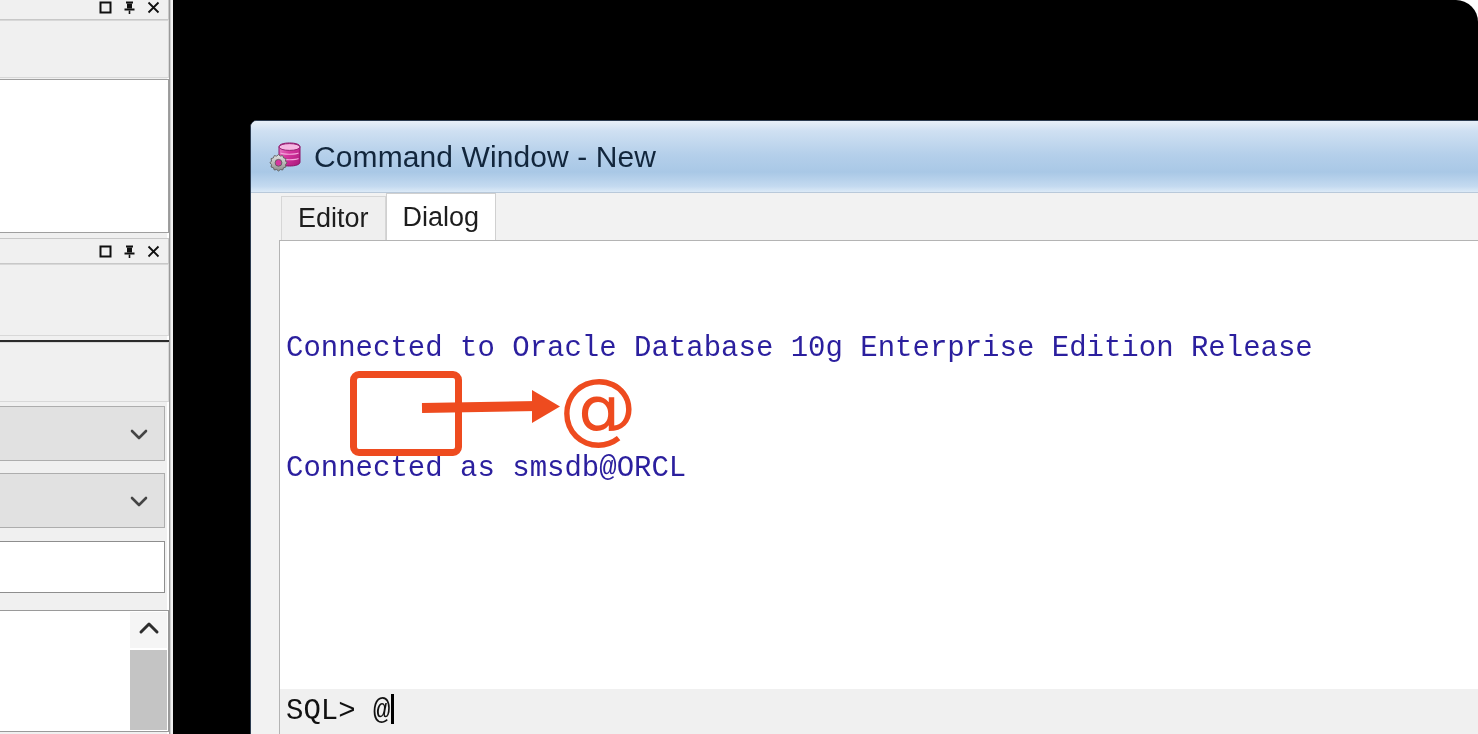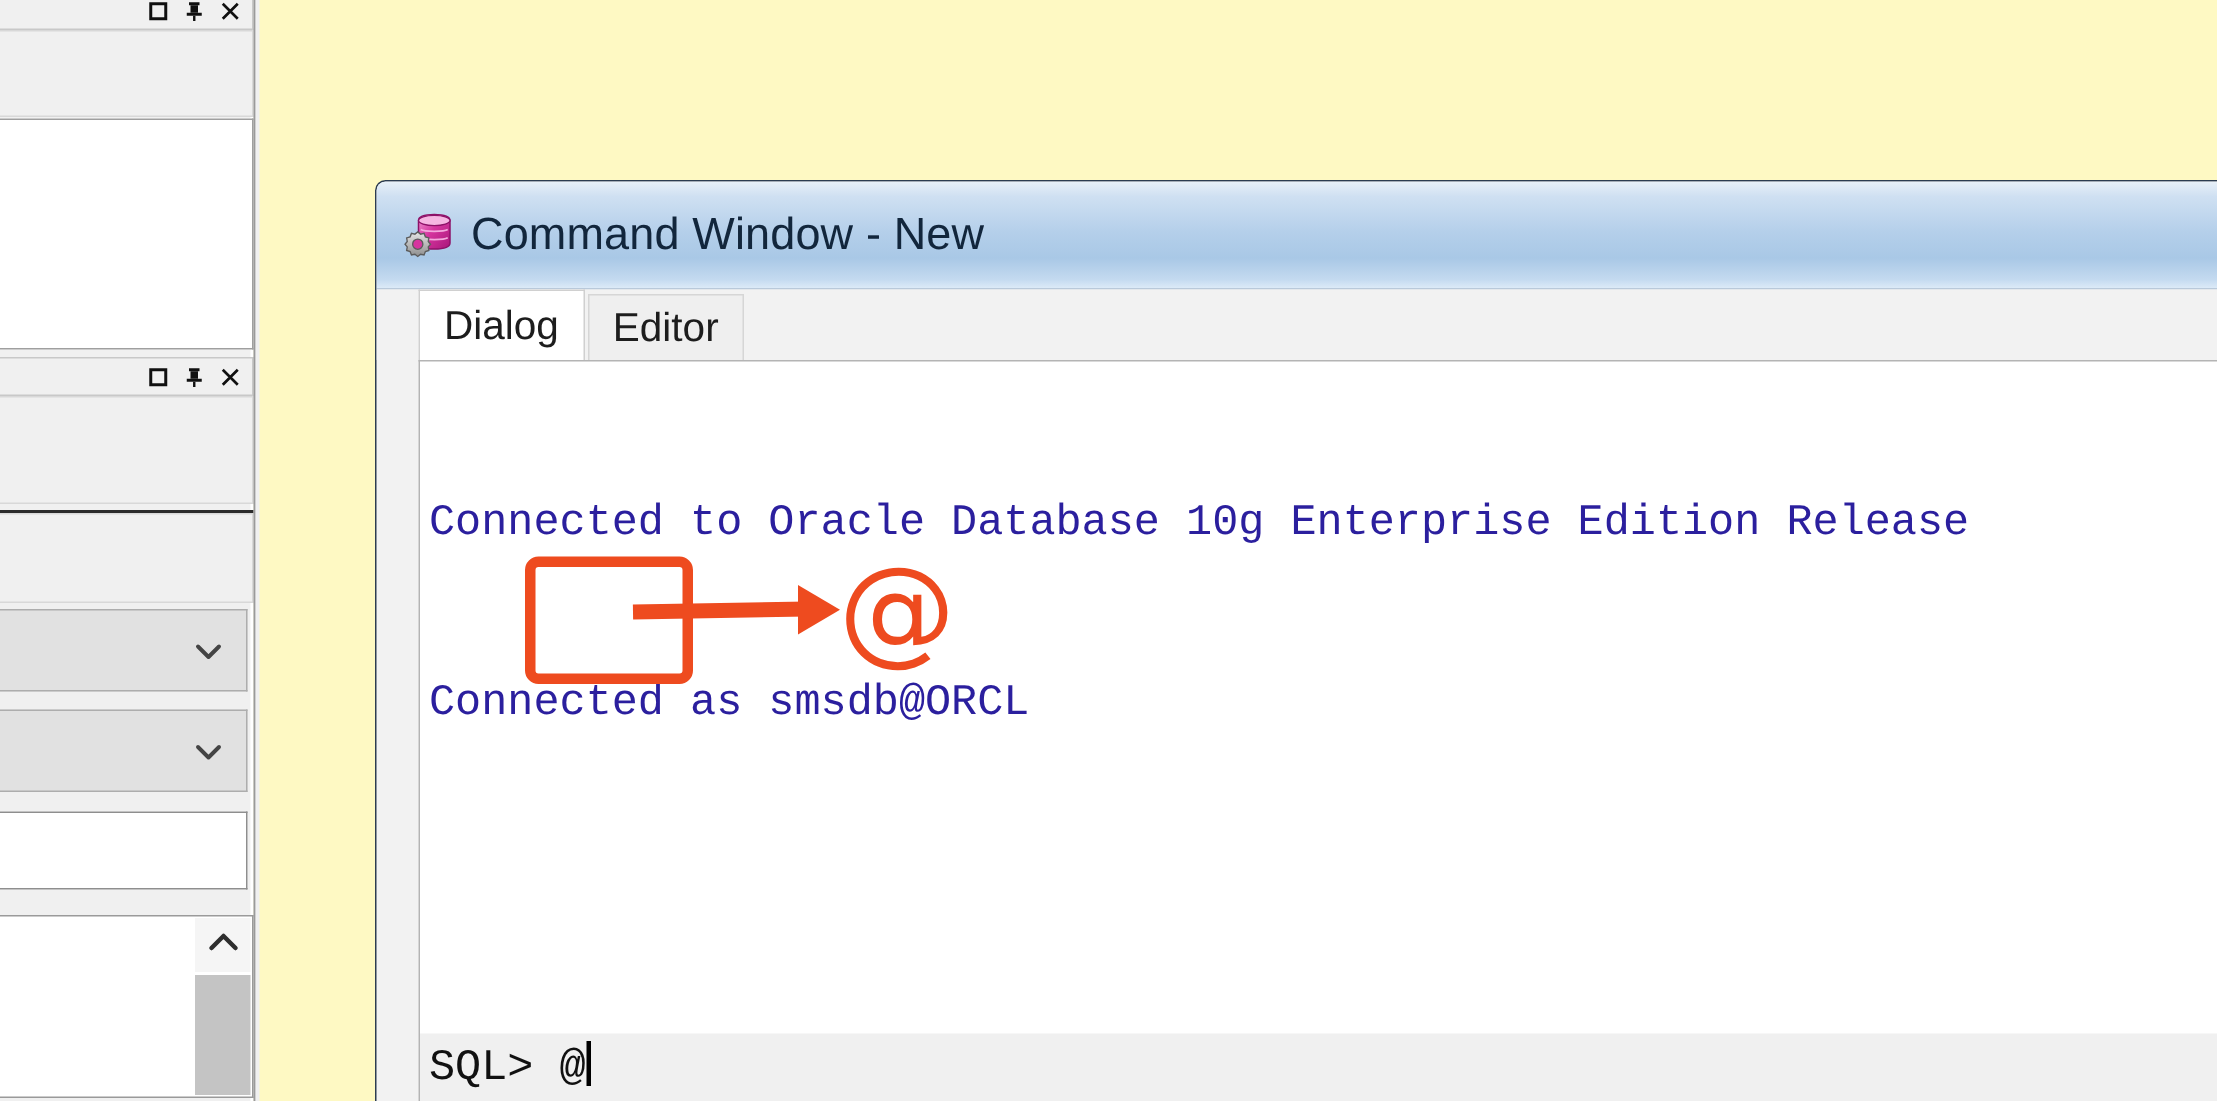--- a/index.html
+++ b/index.html
@@ -14,21 +14,22 @@
     position: relative;
     overflow: hidden;
     font-family: "Liberation Sans", sans-serif;
     -webkit-font-smoothing: antialiased;
   }
 
   
   #canvas {
     position: absolute;
     inset: 0;
-    background: #fef9c3;
+    background: #000000;
+    border-radius: 22px;
   }
 
   
   .sidebar {
     position: absolute;
     left: 0;
     top: 0;
     width: 169px;
     height: 734px;
     background: #f0f0f0;
@@ -432,22 +433,22 @@
           <g transform="translate(1,14)">
             <path d="M8.5 0.6 L10.4 2.1 L12.7 1.6 L13.6 3.9 L15.9 4.6 L15.5 7 L17 8.8 L15.5 10.6 L15.9 13 L13.6 13.7 L12.7 16 L10.4 15.5 L8.5 17 L6.6 15.5 L4.3 16 L3.4 13.7 L1.1 13 L1.5 10.6 L0 8.8 L1.5 7 L1.1 4.6 L3.4 3.9 L4.3 1.6 L6.6 2.1 Z" fill="url(#gearg)" stroke="#5c5c5c" stroke-width="0.9"></path>
             <circle cx="8.5" cy="8.8" r="3.4" fill="#d6359f" stroke="#5c5c5c" stroke-width="0.9"></circle>
           </g>
         </svg>
       </span>
       <span class="title-text">Command Window - New</span>
     </div>
 
     <div class="tabstrip">
+      <div class="tab inactive">Editor</div>
       <div class="tab active">Dialog</div>
-      <div class="tab inactive">Editor</div>
     </div>
 
     <div class="editor-wrap">
       <div class="code">
         <div class="code-line">Connected to Oracle Database 10g Enterprise Edition Release</div>
         <div class="code-line">Connected as smsdb@ORCL</div>
         <div class="code-line blank">&nbsp;</div>
         <div class="code-line current"><span>SQL&gt; @</span><span class="caret"></span></div>
       </div>
     </div>

